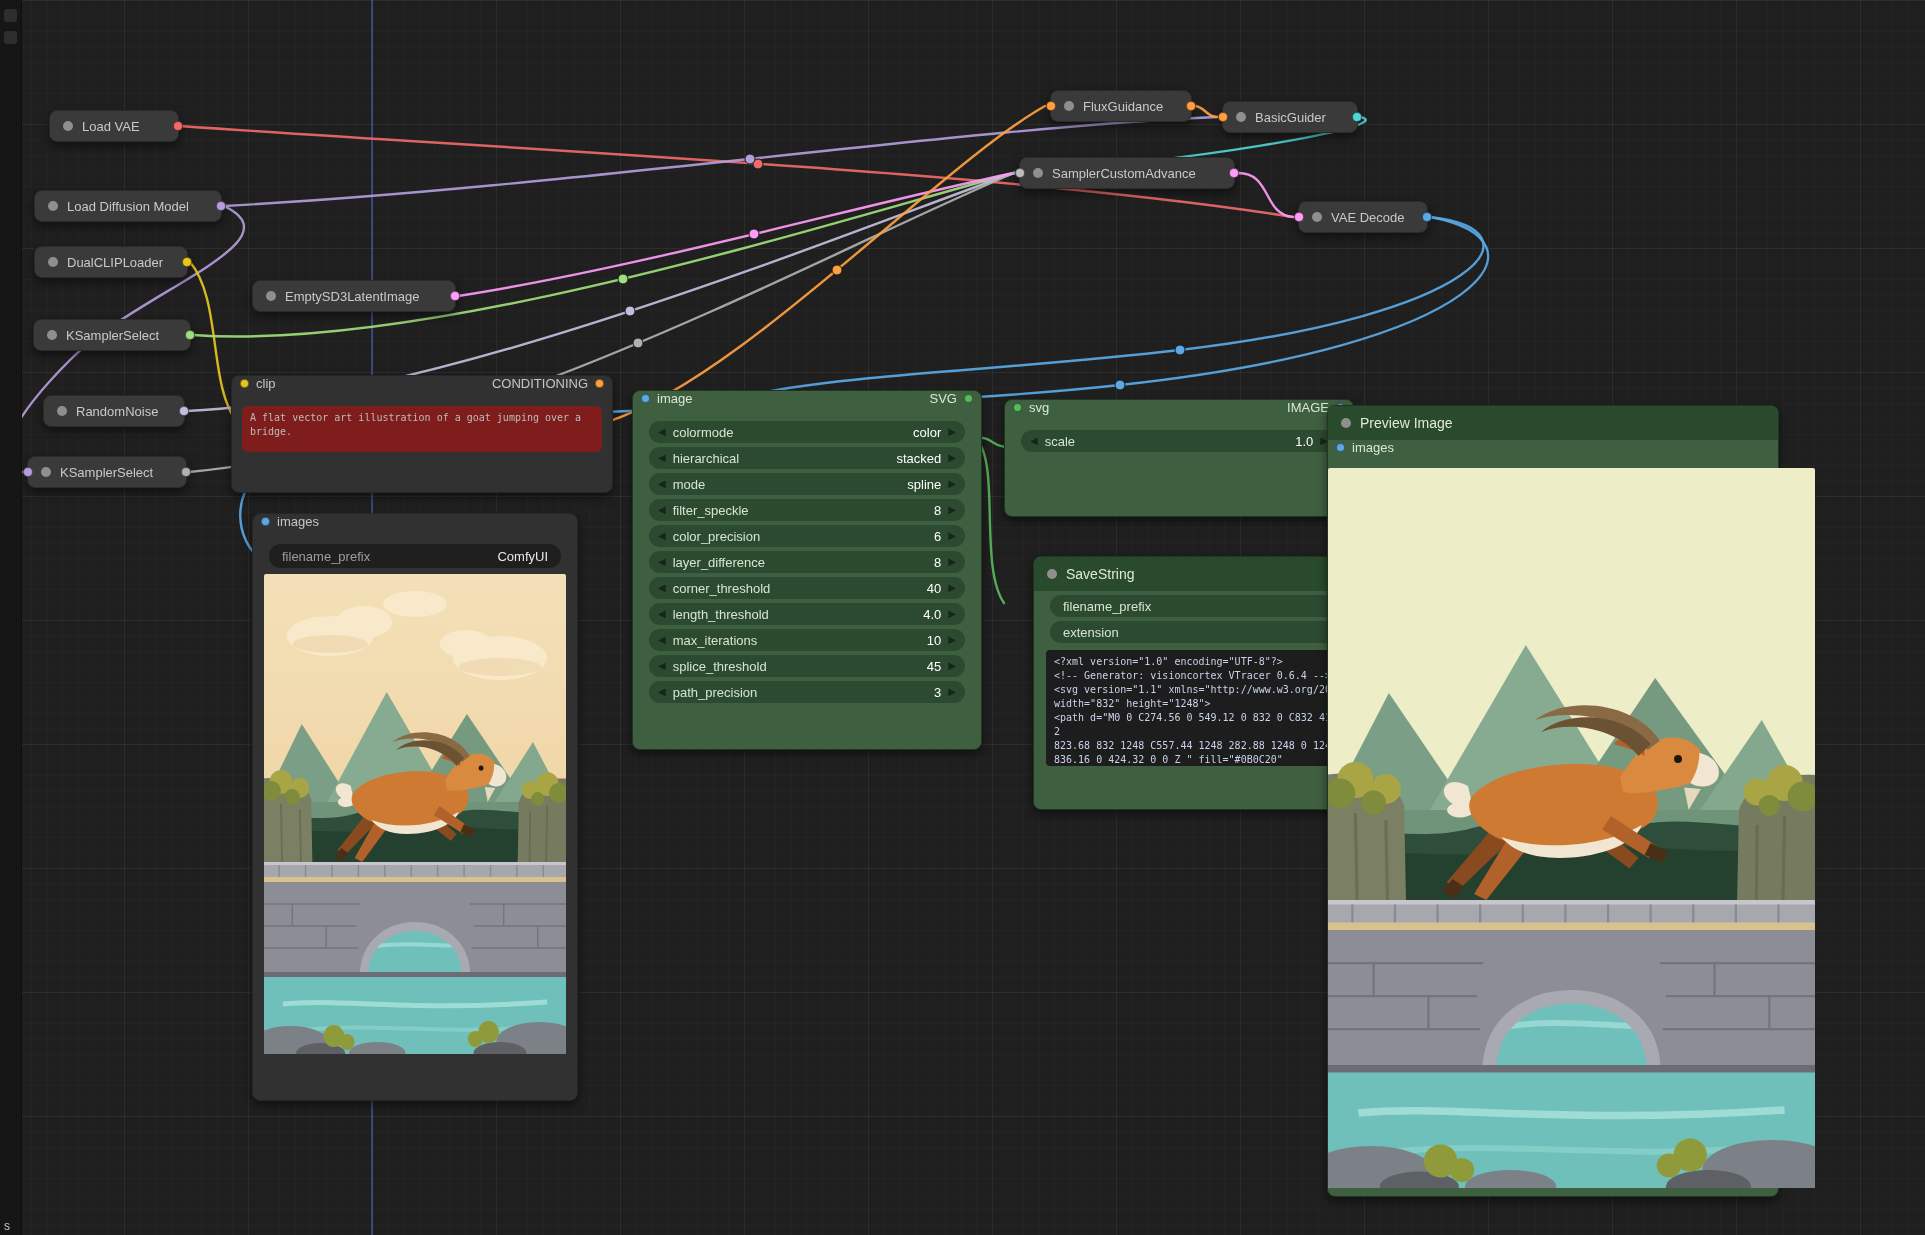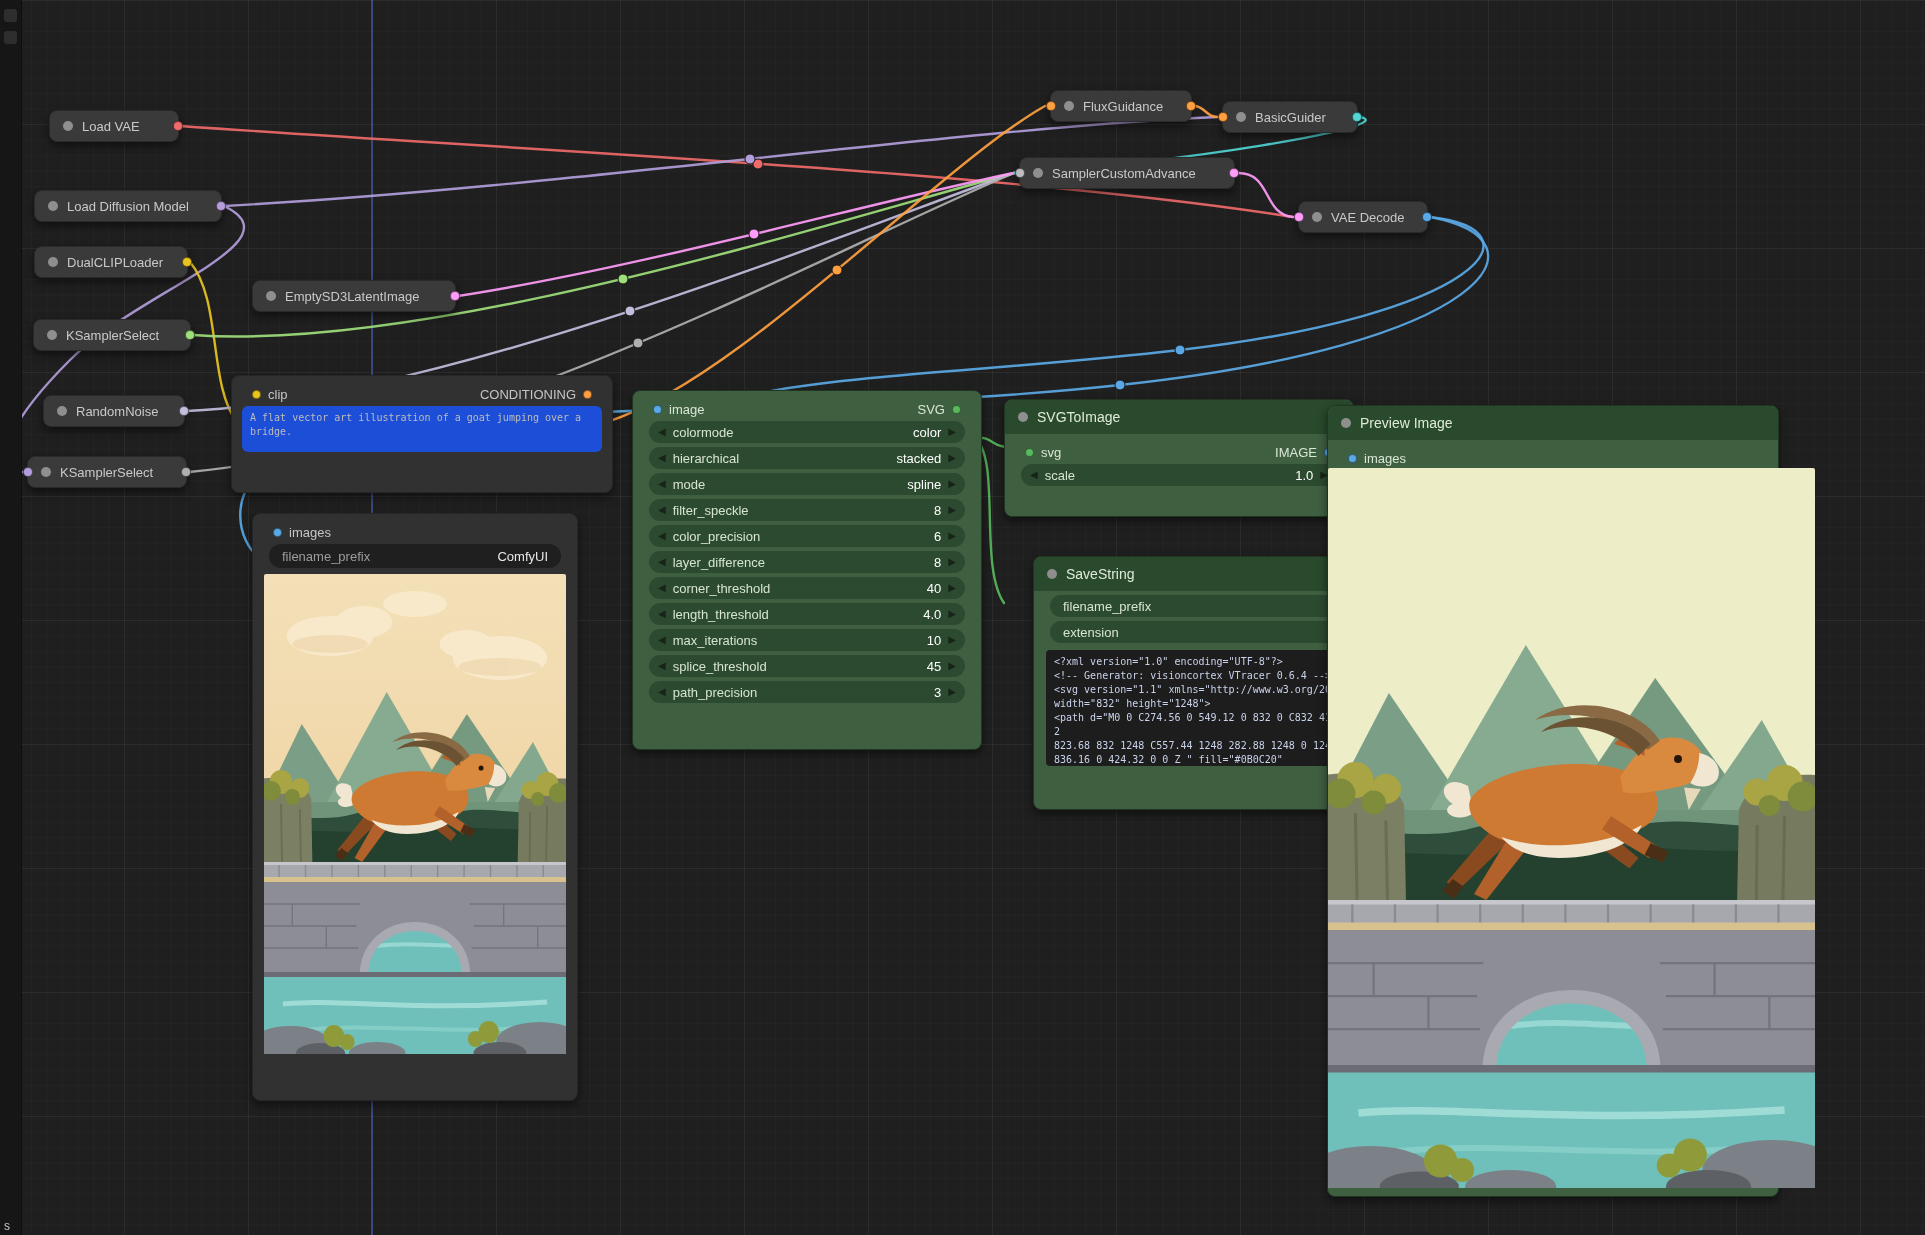--- a/index.html
+++ b/index.html
@@ -26,28 +26,28 @@
   .port.in{left:-5px;top:10px}
   .port.out{right:-5px;top:10px}
 
   .gray-node{background:#313131;border:1px solid #262626}
   .gray-header{height:34px;background:#3e3e3e;border-radius:8px 8px 0 0;display:flex;align-items:center;gap:9px;padding:0 13px}
   .gray-header .ntitle{font-size:14px;color:#cfcfcf}
   .green-node{background:#3f5f41;border:1px solid #203620}
   .green-header{height:34px;background:#294a2c;border-radius:8px 8px 0 0;display:flex;align-items:center;gap:9px;padding:0 13px}
   .green-header .ntitle{font-size:14px;color:#dfead9}
 
-  .iorow{display:flex;justify-content:space-between;align-items:flex-end;height:26px;padding:0 20px}
+  .iorow{display:flex;justify-content:space-between;align-items:flex-start;height:26px;padding:0 8px}
   .slot{display:flex;align-items:center;gap:7px}
   .sdot{width:9px;height:9px;border-radius:50%;border:1px solid rgba(0,0,0,.45)}
   .sring{width:9px;height:9px;border-radius:50%;border:2px solid #9aa59a;background:transparent}
   .slabel{font-size:13px;color:#c5c5c5}
   .green-node .slabel{color:#d9e6d5}
 
-  .prompt-box{margin:4px 10px;background:#1d4ed8;border-radius:6px;padding:5px 8px;color:#bcbcbc;
+  .prompt-box{margin:4px 10px;background:#7f1d1d;border-radius:6px;padding:5px 8px;color:#bcbcbc;
     font:10px/1.4 "DejaVu Sans Mono",monospace;height:46px;overflow:hidden;white-space:pre-wrap}
 
   .dpill{margin:4px 16px;background:#1f1f1f;border-radius:12px;height:24px;display:flex;align-items:center;
     justify-content:space-between;padding:0 13px;font-size:13px}
   .dpill .wlabel{color:#9d9d9d}.dpill .wvalue{color:#e8e8e8}
 
   .gpill{margin:4px 16px;background:#2c4a30;border-radius:12px;height:22px;display:flex;align-items:center;
     padding:0 9px;font-size:13px;color:#dfe9dd}
   .gpill .wlabel{margin-left:7px;color:#d6e4d2}
   .gpill .wvalue{margin-left:auto;margin-right:7px;color:#fff}
@@ -395,24 +395,20 @@
     </div>
     <div class="gpill">
       <span class="warrow">◀</span>
       <span class="wlabel">path_precision</span>
       <span class="wvalue">3</span>
       <span class="warrow">▶</span>
     </div>
   </div>
 
   <div class="node green-node" style="left:1004px;top:399px;width:350px;height:118px">
-    <div class="green-header">
-      <span class="cdot"></span>
-      <span class="ntitle">SVGToImage</span>
-    </div>
     <div class="iorow">
       <span class="slot">
         <span class="sdot" style="background:#58b85c"></span>
         <span class="slabel">svg</span>
       </span>
       <span class="slot">
         <span class="slabel">IMAGE</span>
         <span class="sdot" style="background:#5aa9e6"></span>
       </span>
     </div>

